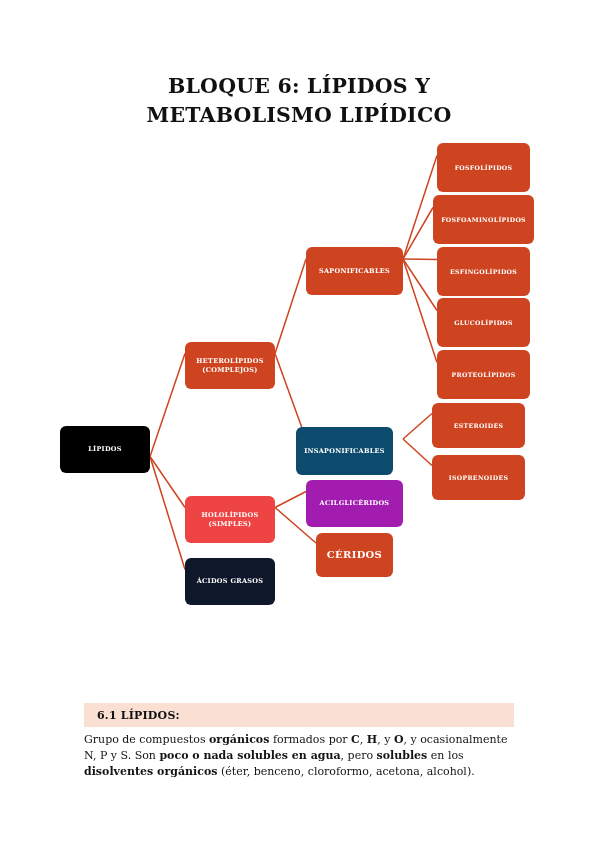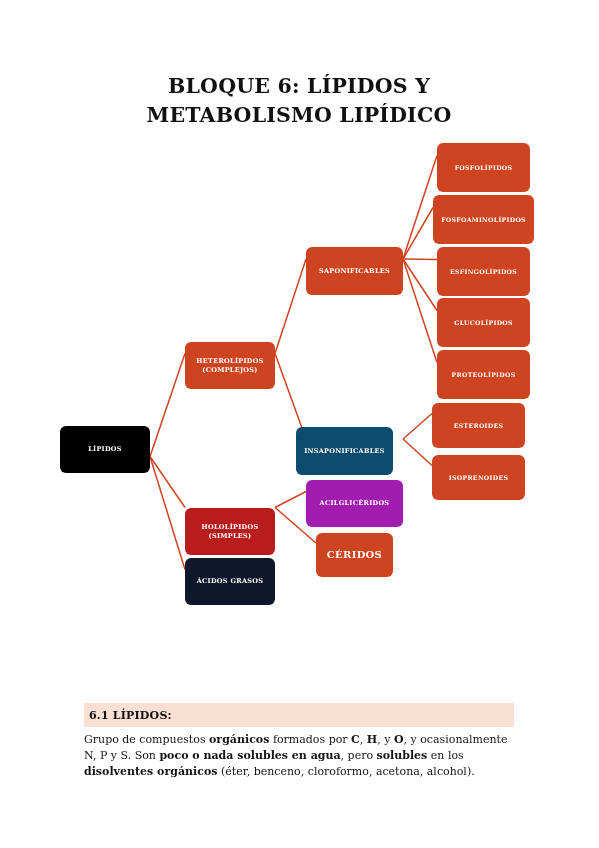--- a/index.html
+++ b/index.html
@@ -79,21 +79,21 @@
   .section-band {
     position: absolute;
     left: 84px;
     top: 703px;
     width: 430px;
     height: 24px;
     background: #FADFD3;
     display: flex;
     align-items: center;
     box-sizing: border-box;
-    padding-left: 5px;
+    padding-left: 13px;
   }
   .section-band-text {
     font-family: "DejaVu Serif", "Liberation Serif", serif;
     font-weight: bold;
     font-size: 11px;
     color: #111111;
     letter-spacing: 0.2px;
   }
 
   
@@ -135,21 +135,21 @@
         <line x1="403" y1="439" x2="432" y2="465.5" stroke="#CE4420" stroke-width="1.5"></line>
       </svg>
     <div id="nodes-layer">
         <div class="node" style="left: 60px; top: 414px; width: 90px; height: 47px; font-size: 6.5px; background: #000000; color: rgb(255, 255, 255);">
           <span>LÍPIDOS</span>
         </div>
         <div class="node" style="left: 185px; top: 330px; width: 90px; height: 47px; font-size: 6.5px; background: rgb(206, 68, 32); color: rgb(255, 255, 255);">
           <span>HETEROLÍPIDOS
 (COMPLEJOS)</span>
         </div>
-        <div class="node" style="left: 185px; top: 496px; width: 90px; height: 47px; font-size: 6.5px; background: #b91c1c; color: rgb(255, 255, 255);">
+        <div class="node" style="left: 185px; top: 484px; width: 90px; height: 47px; font-size: 6.5px; background: #ef4444; color: rgb(255, 255, 255);">
           <span>HOLOLÍPIDOS
 (SIMPLES)</span>
         </div>
         <div class="node" style="left: 185px; top: 546px; width: 90px; height: 47px; font-size: 6.5px; background: #0f172a; color: rgb(255, 255, 255);">
           <span>ÁCIDOS GRASOS</span>
         </div>
         <div class="node" style="left: 306px; top: 235px; width: 97px; height: 48px; font-size: 6.5px; background: rgb(206, 68, 32); color: rgb(255, 255, 255);">
           <span>SAPONIFICABLES</span>
         </div>
         <div class="node" style="left: 296px; top: 415px; width: 97px; height: 48px; font-size: 6.5px; background: #0c4a6e; color: rgb(255, 255, 255);">

